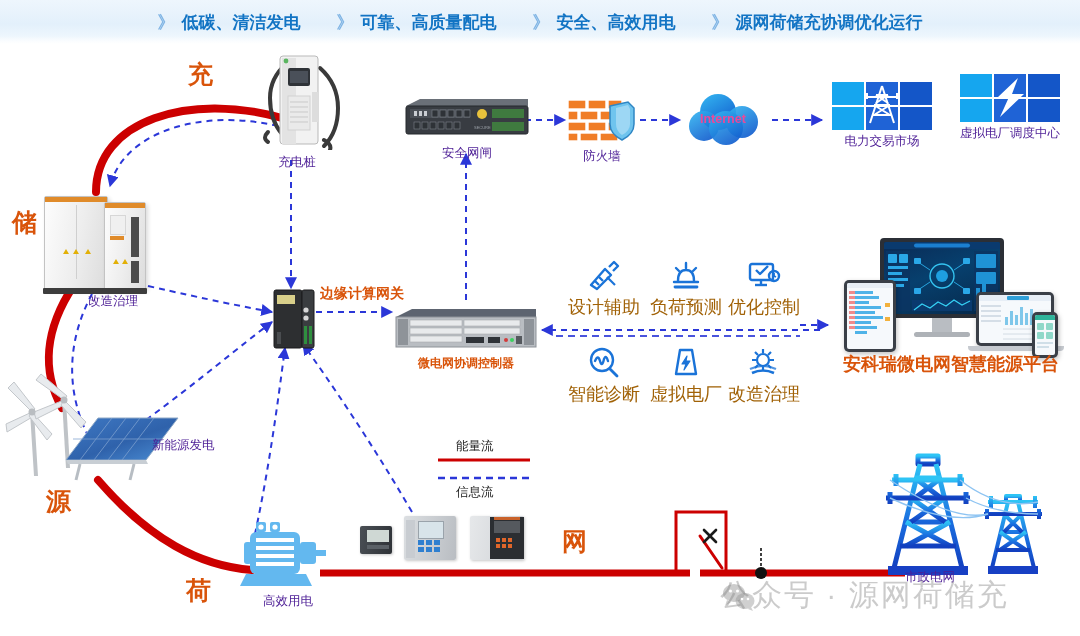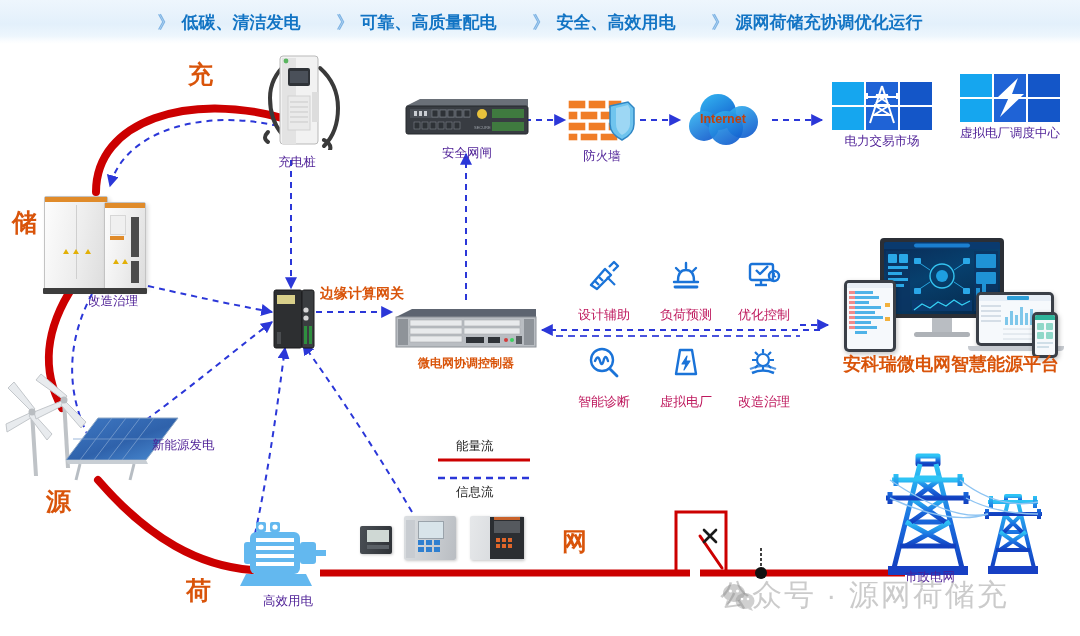--- a/index.html
+++ b/index.html
@@ -43,32 +43,32 @@
   
   .cab{position:absolute;background:linear-gradient(100deg,#fdfdfd 0%,#ededed 55%,#dcdcdc 100%);
        border:1px solid #c3c3c3;border-radius:2px;box-shadow:2px 2px 4px rgba(0,0,0,.14);}
   .cab-top{position:absolute;left:0;right:0;top:0;height:5px;background:#e08b2a;}
   .cab-base{position:absolute;left:-2px;right:-2px;bottom:-5px;height:6px;background:#3d3d3d;border-radius:1px;}
   .cab-seam{position:absolute;top:8px;bottom:10px;width:1px;background:#cfcfcf;}
   .warn{position:absolute;width:0;height:0;border-left:3px solid transparent;border-right:3px solid transparent;border-bottom:5px solid #e2b007;}
 
   
   .cloud{position:absolute;}
-  .cloud-t{position:absolute;color:#c2410c;font-size:12.5px;font-weight:700;white-space:nowrap;}
+  .cloud-t{position:absolute;color:#ec4899;font-size:12.5px;font-weight:700;white-space:nowrap;}
 
   
   .tiles{position:absolute;display:grid;grid-template-columns:repeat(3,1fr);grid-template-rows:repeat(2,1fr);gap:2px;}
   .tile{background:#1456c8;}
   .tile.l{background:#15a6ef;}
   .tile.m{background:#1f63d6;}
 
   
   .feat{position:absolute;width:76px;text-align:center;}
   .feat .ic{height:34px;display:flex;align-items:center;justify-content:center;}
-  .feat .lb{font-size:13px;color:#be185d;margin-top:14px;white-space:nowrap;}
+  .feat .lb{font-size:18px;color:#a16207;margin-top:3px;white-space:nowrap;}
 
   
   .mon{position:absolute;background:#2b2f36;border-radius:4px;padding:4px;box-sizing:border-box;}
   .scr{width:100%;height:100%;background:linear-gradient(160deg,#0a2a55 0%,#07406e 45%,#062748 100%);border-radius:2px;position:relative;overflow:hidden;}
   .dv{position:absolute;background:#3a3f47;border-radius:5px;padding:3px;box-sizing:border-box;box-shadow:1px 2px 5px rgba(0,0,0,.25);}
   .dv .s{width:100%;height:100%;background:#f6f9fc;border-radius:2px;overflow:hidden;position:relative;}
 
   
   .dev{position:absolute;border-radius:2px;box-shadow:1px 1px 3px rgba(0,0,0,.22);}
 

